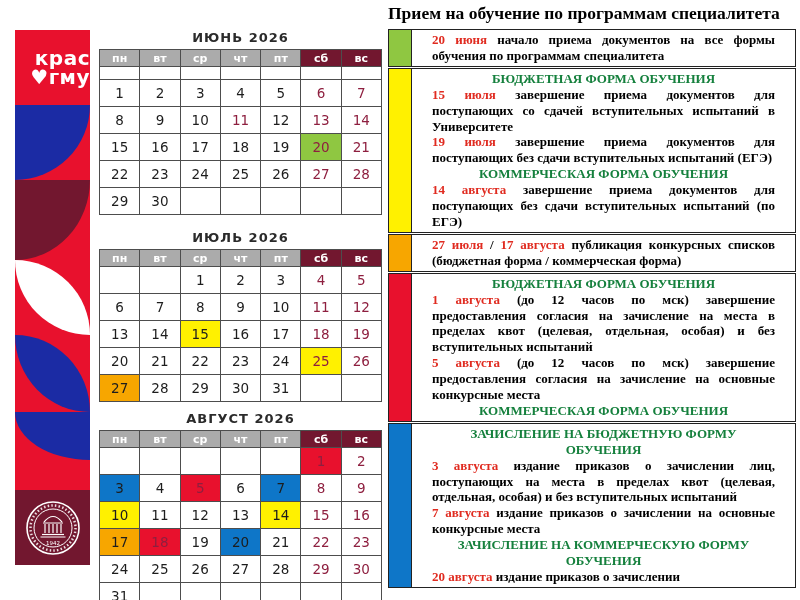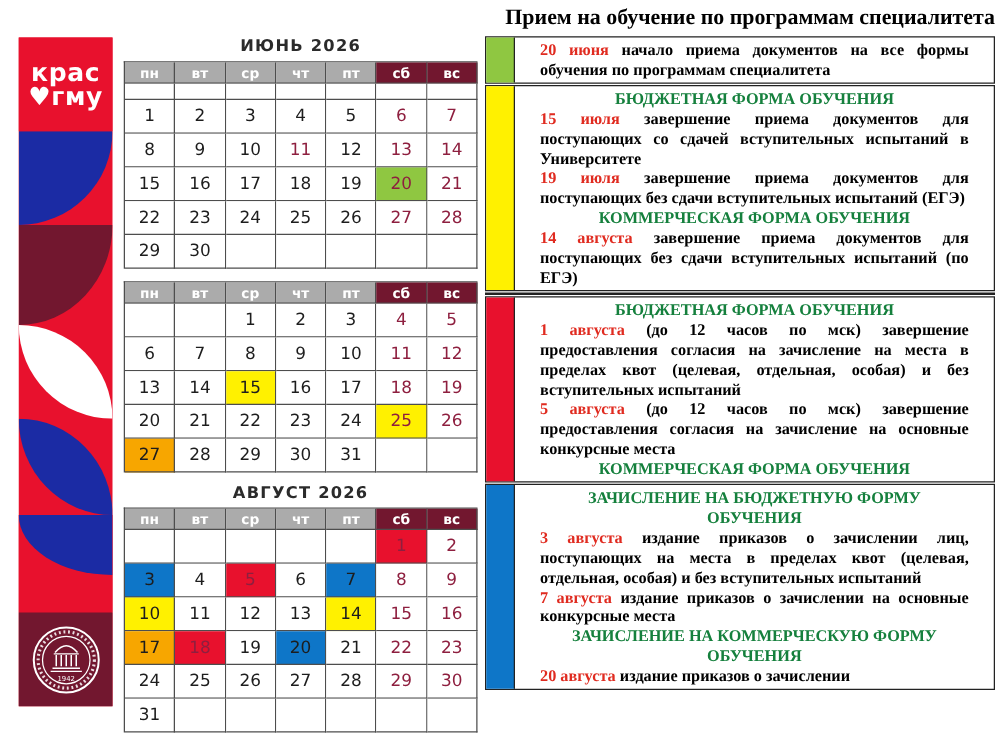--- a/index.html
+++ b/index.html
@@ -3,21 +3,21 @@
 <meta charset="utf-8">
 <style>
   html,body{margin:0;padding:0;background:#fff;}
   .canvas{position:relative;width:800px;height:600px;background:#fff;overflow:hidden;
           font-family:"DejaVu Sans",sans-serif;}
 
   
   .sidebar{position:absolute;left:15px;top:30px;width:75px;height:535px;background:#E8112D;}
   .seg{position:relative;overflow:hidden;}
   .seg-logo{height:75px;background:#E8112D;display:flex;flex-direction:column;
-            align-items:center;justify-content:center;color:#fff;font-weight:bold;
+            align-items:flex-end;justify-content:center;color:#fff;font-weight:bold;
             font-size:20px;line-height:0.95;letter-spacing:0.5px;}
   .seg-q{height:75px;}
   .shape-fill{position:absolute;left:0;top:0;right:0;bottom:0;}
   .q-blue{background:#1B2BA4;border-radius:0 0 100% 0;}
   .seg-q3{height:80px;}
   .q-maroon{background:#72172F;border-radius:0 0 100% 0;}
   .petal-white{background:#ffffff;border-radius:0 100% 0 100%;}
   .petal-blue{background:#1B2BA4;border-radius:0 100% 0 100%;}
   .seg-mix{height:78px;background:#E8112D;}
   .mix-blue{position:absolute;left:0;top:0;right:0;height:48px;background:#1B2BA4;
@@ -40,21 +40,21 @@
   .we{color:#8E1F3F;}
   .bg-green{background:#8FC741;}
   .bg-yellow{background:#FFF100;}
   .bg-orange{background:#F7A600;}
   .bg-red{background:#E8112D;}
   .bg-blue{background:#0E76C8;}
 
   
   .right-panel{position:absolute;left:388px;top:3px;width:408px;}
   .page-title{font-family:"Liberation Serif",serif;font-weight:bold;font-size:17.5px;
-              color:#000;text-align:right;white-space:nowrap;margin:0 0 5px 0;}
+              color:#000;text-align:left;white-space:nowrap;margin:0 0 5px 0;}
   .block{display:flex;border:1px solid #222;margin-bottom:1px;background:#fff;}
   .bar{width:22px;flex:0 0 22px;border-right:1px solid #222;}
   .bar-green{background:#8FC741;}
   .bar-yellow{background:#FFF100;}
   .bar-orange{background:#F7A600;}
   .bar-red{background:#E8112D;}
   .bar-blue{background:#0E76C8;}
   .block-body{flex:1;padding:2px 20px;font-family:"Liberation Serif",serif;
               font-weight:bold;font-size:13px;line-height:15.9px;color:#000;}
   .para{text-align:justify;}
@@ -155,20 +155,21 @@
           <div class="cell day">29</div>
           <div class="cell day">30</div>
           <div class="cell day"></div>
           <div class="cell day"></div>
           <div class="cell day"></div>
           <div class="cell day"></div>
           <div class="cell day"></div>
         </div>
       </div>
       <div class="calendar" style="margin-top: 10px;">
+        <div class="cal-title">июль 2026</div>
         <div class="cal-grid">
           <div class="cell hd">пн</div>
           <div class="cell hd">вт</div>
           <div class="cell hd">ср</div>
           <div class="cell hd">чт</div>
           <div class="cell hd">пт</div>
           <div class="cell hd hd-we">сб</div>
           <div class="cell hd hd-we">вс</div>
           <div class="cell day"></div>
           <div class="cell day"></div>
@@ -277,20 +278,23 @@
           <div class="block-body">
             <div class="para center"><span class="form">БЮДЖЕТНАЯ ФОРМА ОБУЧЕНИЯ</span></div>
             <div class="para"><span class="date">15 июля</span><span> завершение приема документов для поступающих со сдачей вступительных испытаний в Университете</span></div>
             <div class="para"><span class="date">19 июля</span><span> завершение приема документов для поступающих без сдачи вступительных испытаний  (ЕГЭ)</span></div>
             <div class="para center"><span class="form">КОММЕРЧЕСКАЯ ФОРМА ОБУЧЕНИЯ</span></div>
             <div class="para"><span class="date">14 августа</span><span> завершение приема документов для поступающих без сдачи вступительных испытаний  (по ЕГЭ)</span></div>
           </div>
         </div>
         <div class="block">
           <div class="bar bar-orange"></div>
+          <div class="block-body">
+            <div class="para"><span class="date">27 июля</span><span> / </span><span class="date">17 августа</span><span> публикация конкурсных списков (бюджетная форма / коммерческая форма)</span></div>
+          </div>
         </div>
         <div class="block">
           <div class="bar bar-red"></div>
           <div class="block-body">
             <div class="para center"><span class="form">БЮДЖЕТНАЯ ФОРМА ОБУЧЕНИЯ</span></div>
             <div class="para"><span class="date">1 августа</span><span> (до 12 часов по мск) завершение предоставления согласия на зачисление на места в пределах квот (целевая, отдельная, особая) и без вступительных испытаний</span></div>
             <div class="para"><span class="date">5 августа</span><span> (до 12 часов по мск) завершение предоставления согласия на зачисление на основные конкурсные места</span></div>
             <div class="para center"><span class="form">КОММЕРЧЕСКАЯ ФОРМА ОБУЧЕНИЯ</span></div>
           </div>
         </div>

